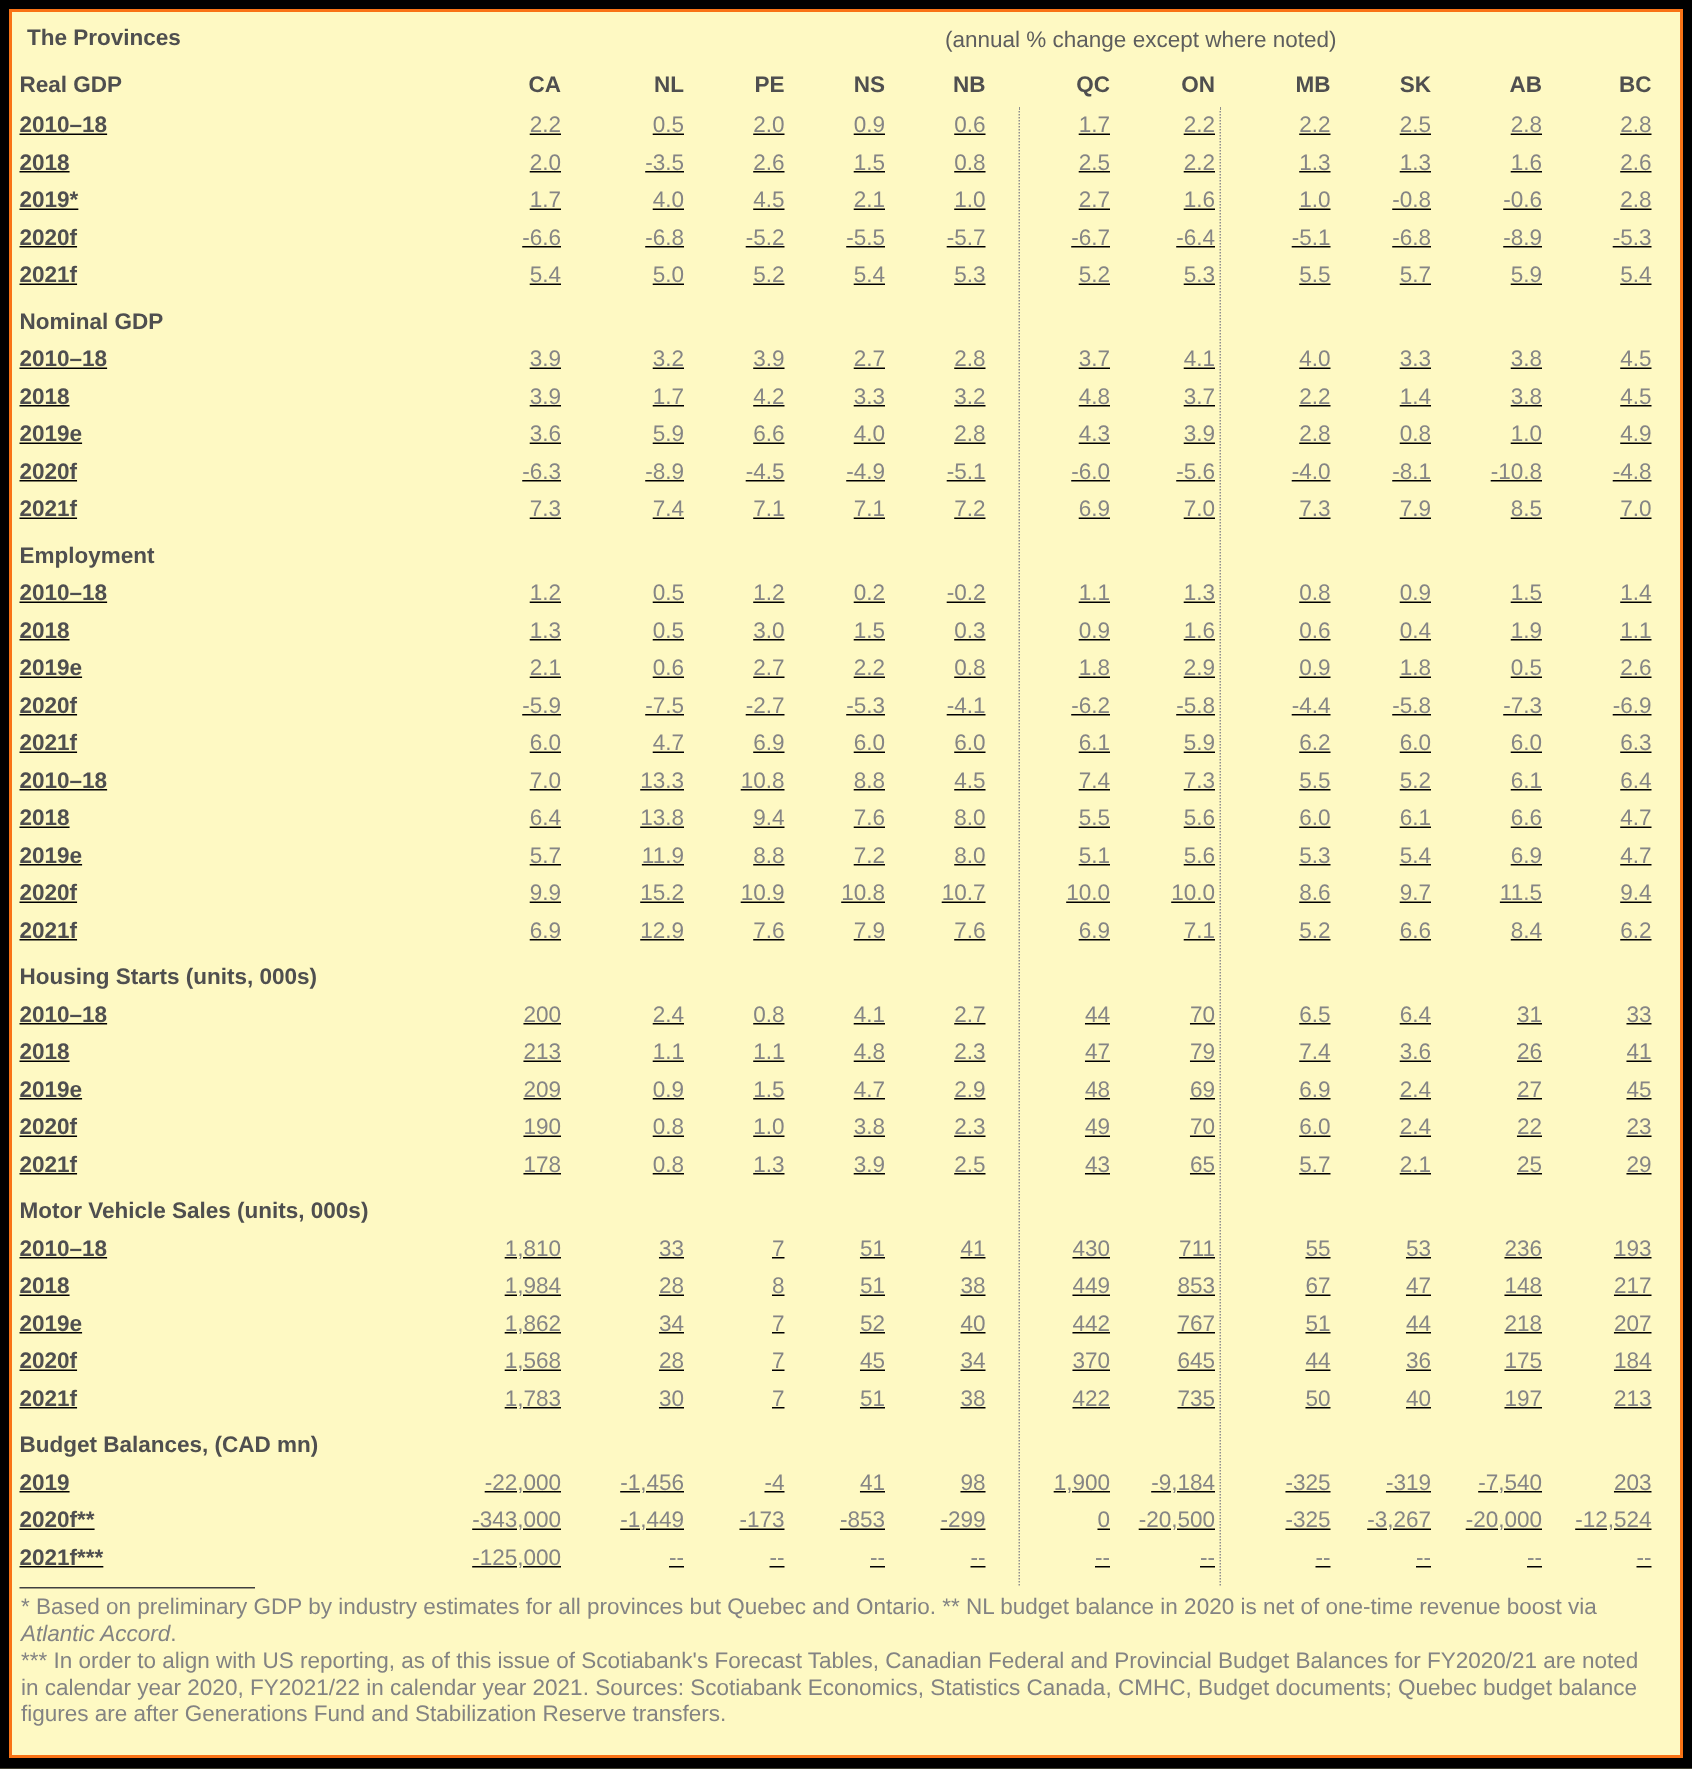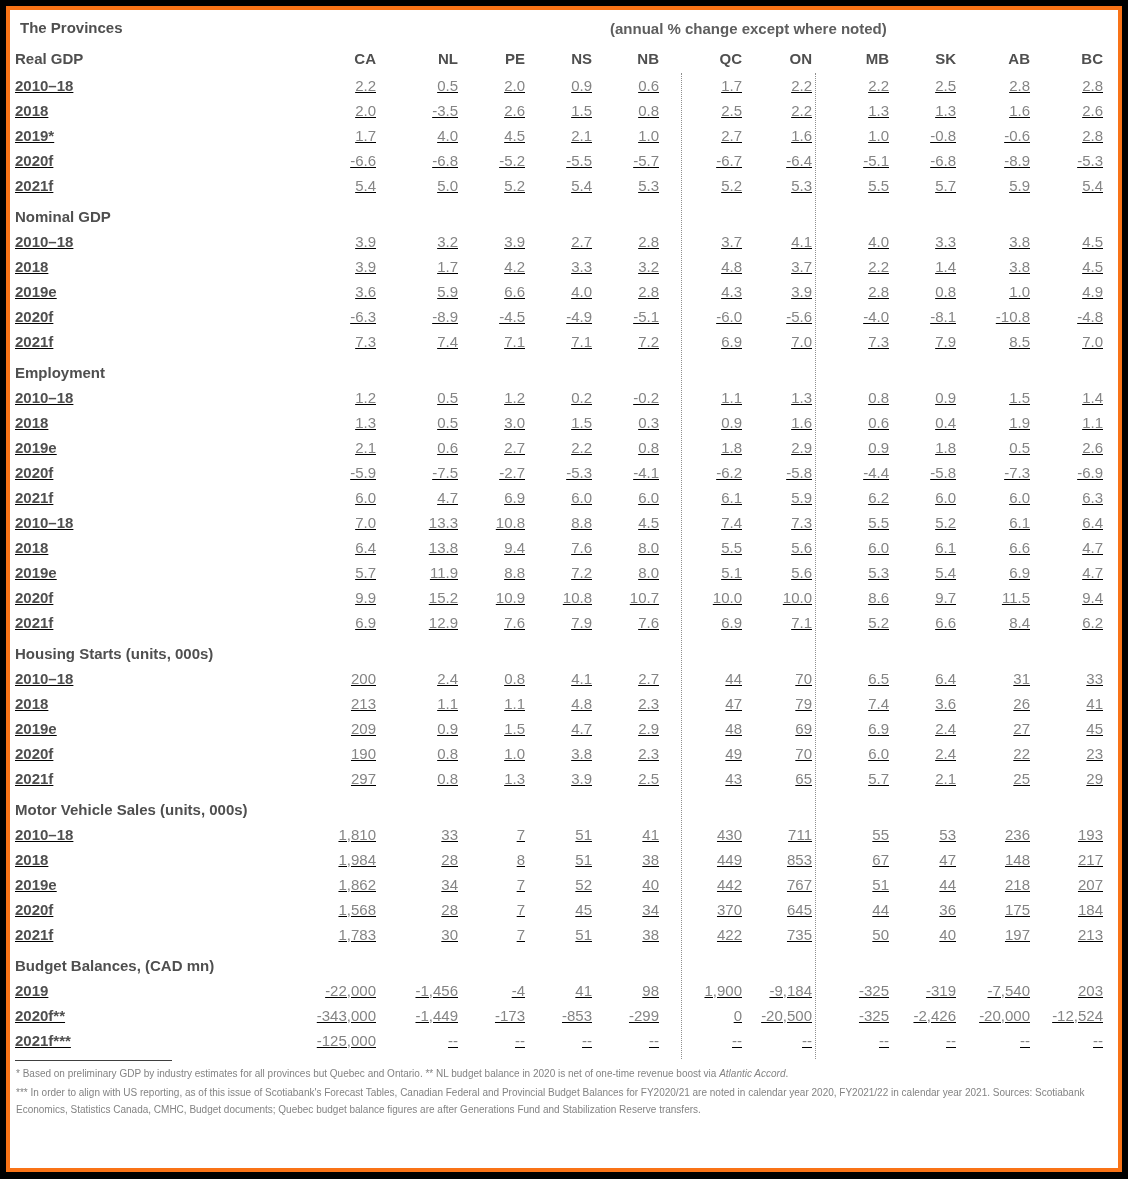--- a/index.html
+++ b/index.html
@@ -5,43 +5,43 @@
   * { margin: 0; padding: 0; box-sizing: border-box; }
   html, body {
     width: 1128px; height: 1179px;
     background: #000;
     font-family: "Liberation Sans", sans-serif;
     overflow: hidden;
   }
   .sheet {
     position: absolute;
     left: 6px; top: 6px; right: 6px; bottom: 7px;
-    background: #ffffff;
-    border: 4px solid #f97316;
+    background: #fef9c3;
+    border: 2px solid #f97316;
     padding: 2px 17px 4px 5px;
   }
   .title-row {
     position: relative;
     height: 31px;
     display: flex;
     align-items: center;
   }
   .title {
     font-size: 15px;
     font-weight: bold;
     color: #4f4f4f;
     padding-left: 5px;
   }
   .subtitle {
     position: absolute;
-    left: 595px;
+    left: 617px;
     top: 8px;
     font-size: 15px;
     color: #5e5e5e;
-    font-weight: bold;
+    font-weight: normal;
   }
   table.prov {
     border-collapse: collapse;
     table-layout: fixed;
     width: 1088px;
   }
   table.prov th, table.prov td {
     font-size: 15px;
     white-space: nowrap;
     overflow: visible;
@@ -72,21 +72,21 @@
     border-left: 1px dotted #8f8f8f;
   }
   .vsep-1 { left: 671px; }
   .vsep-2 { left: 805px; }
   .footnote-rule {
     width: 157px;
     border-top: 1px solid #404040;
     margin: 7px 0 4px 0;
   }
   .footnotes {
-    font-size: 10px;
+    font-size: 15px;
     line-height: 17.5px;
     color: #838383;
     padding-left: 1px;
   }
   .footnotes p { margin-bottom: 1px; }
   .footnotes .it { font-style: italic; }
 </style>
 </head>
 <body>
 
@@ -502,21 +502,21 @@
           <td class="num">2.3</td>
           <td class="num">49</td>
           <td class="num">70</td>
           <td class="num">6.0</td>
           <td class="num">2.4</td>
           <td class="num">22</td>
           <td class="num">23</td>
         </tr>
         <tr class="data-row">
           <td class="row-label">2021f</td>
-          <td class="num">297</td>
+          <td class="num">178</td>
           <td class="num">0.8</td>
           <td class="num">1.3</td>
           <td class="num">3.9</td>
           <td class="num">2.5</td>
           <td class="num">43</td>
           <td class="num">65</td>
           <td class="num">5.7</td>
           <td class="num">2.1</td>
           <td class="num">25</td>
           <td class="num">29</td>
@@ -636,21 +636,21 @@
         <tr class="data-row">
           <td class="row-label">2020f**</td>
           <td class="num">-343,000</td>
           <td class="num">-1,449</td>
           <td class="num">-173</td>
           <td class="num">-853</td>
           <td class="num">-299</td>
           <td class="num">0</td>
           <td class="num">-20,500</td>
           <td class="num">-325</td>
-          <td class="num">-2,426</td>
+          <td class="num">-3,267</td>
           <td class="num">-20,000</td>
           <td class="num">-12,524</td>
         </tr>
         <tr class="data-row">
           <td class="row-label">2021f***</td>
           <td class="num">-125,000</td>
           <td class="num">--</td>
           <td class="num">--</td>
           <td class="num">--</td>
           <td class="num">--</td>

